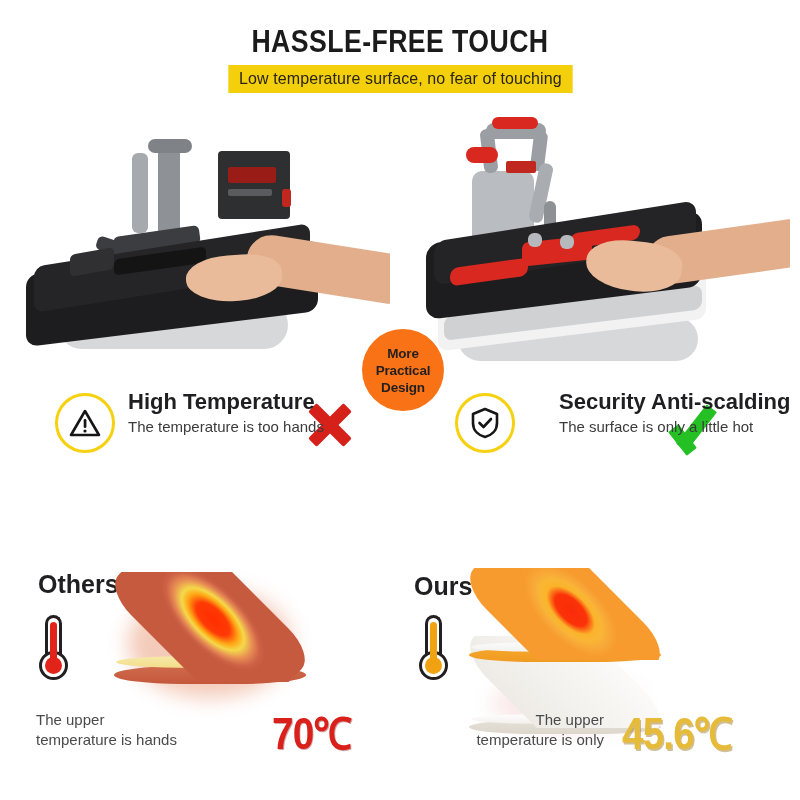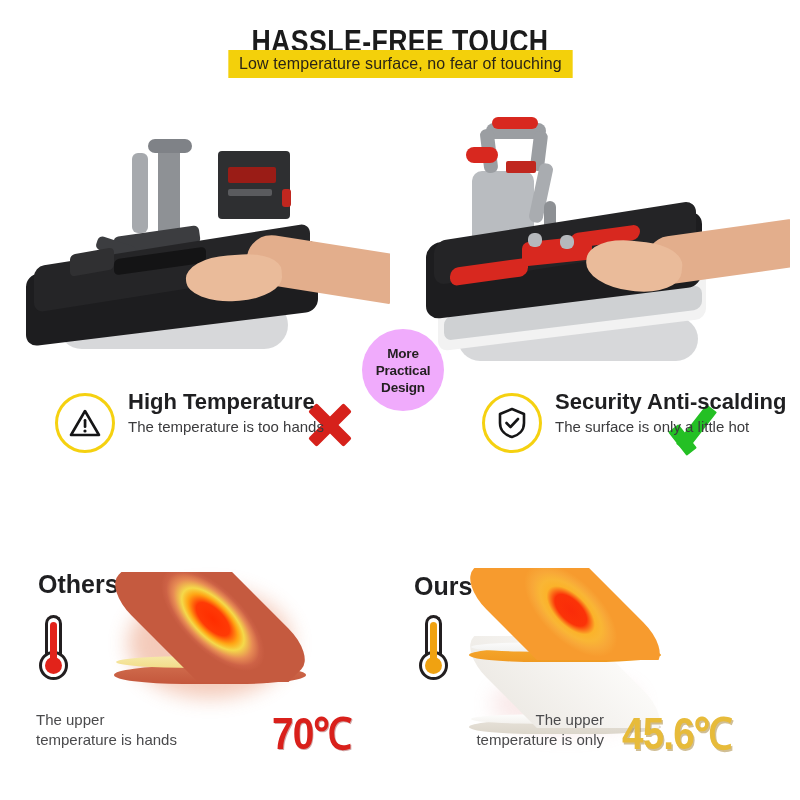--- a/index.html
+++ b/index.html
@@ -18,21 +18,21 @@
     position:absolute;left:0;top:24px;width:800px;
     text-align:center;
     font-family:"Liberation Sans", sans-serif;
     font-weight:bold;
     font-size:31px;
     letter-spacing:.5px;
     color:#1b1b1b;
     transform:scaleX(.86);
   }
   .subtitle-wrap{
-    position:absolute;left:0;top:50px;width:800px;text-align:center;
+    position:absolute;left:0;top:65px;width:800px;text-align:center;
   }
   .subtitle{
     display:inline-block;
     background:#f3d00b;
     color:#2a2417;
     font-size:16.5px;
     padding:4px 11px 5px 11px;
     letter-spacing:.1px;
     transform:scaleX(.97);
   }
@@ -85,35 +85,35 @@
   .checkmark i{
     position:absolute;background:#24c024;display:block;border-radius:1px;
   }
   .checkmark i.a{left:4px;top:24px;width:13px;height:30px;transform:rotate(-38deg);transform-origin:50% 50%;}
   .checkmark i.b{left:18px;top:2px;width:13px;height:50px;transform:rotate(38deg);transform-origin:50% 50%;}
 
   
   .badge{
     position:absolute;left:362px;top:224px;width:82px;height:82px;
     border-radius:50%;
-    background:#f0abfc;
+    background:#f97316;
     display:flex;align-items:center;justify-content:center;
     z-index:9;
     box-shadow:0 0 0 0 rgba(0,0,0,0);
   }
   .badge span{
     display:block;text-align:center;font-weight:bold;font-size:13.5px;
     line-height:17px;color:#231f20;letter-spacing:-.2px;
   }
 
   
   .features{position:absolute;left:0;top:385px;width:800px;height:110px;}
   .feature{position:absolute;top:0;display:flex;}
   .feature.left{left:55px;}
-  .feature.right{left:482px;}
+  .feature.right{left:455px;gap:31px;}
   .ficon{
     width:54px;height:54px;border-radius:50%;
     border:3px solid #f5d110;
     flex:0 0 auto;margin-top:8px;margin-right:13px;
     display:flex;align-items:center;justify-content:center;
   }
   .ftexts{padding-top:2px;}
   .fhead{font-size:22px;font-weight:bold;color:#1f1f21;line-height:30px;white-space:nowrap;}
   .fsub{font-size:15px;color:#3b3b3d;line-height:20px;}
 

